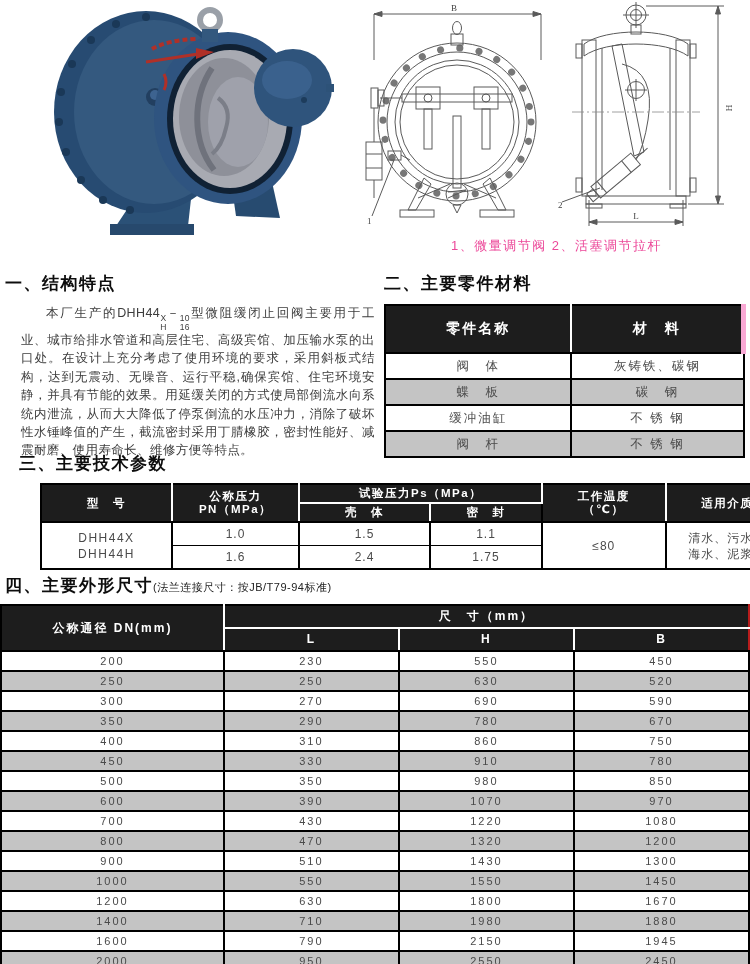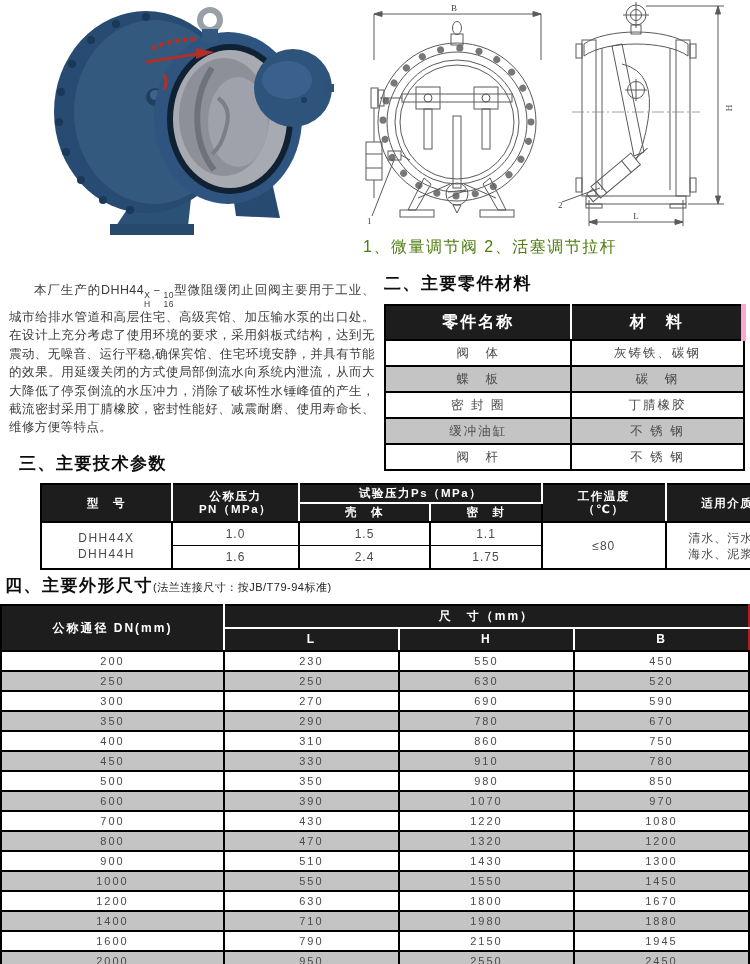--- a/index.html
+++ b/index.html
@@ -4,43 +4,43 @@
 <style>
   html,body { margin:0; padding:0; background:#ffffff; }
   body { width:750px; height:964px; font-family:"Liberation Sans","DejaVu Sans",sans-serif; color:#222; }
   .page { position:relative; width:750px; height:964px; overflow:hidden; background:#fff; }
 
   
   .figure { position:absolute; }
   .photo-wrap   { left:40px;  top:2px;  width:295px; height:238px; }
   .front-wrap   { left:358px; top:2px;  width:198px; height:228px; }
   .side-wrap    { left:556px; top:0px;  width:194px; height:232px; }
-  .caption { position:absolute; top:237px; left:363px; width:387px; 
-             font-size:16px; letter-spacing:1.5px; color:#4d7c0f; }
+  .caption { position:absolute; top:237px; left:363px; width:387px; text-align:center;
+             font-size:13px; letter-spacing:1.5px; color:#ec4899; }
 
   
   .sec-title { font-size:17px; font-weight:bold; color:#0d0d0d; letter-spacing:1.5px; margin:0; }
   .sec-note  { font-size:11px; font-weight:normal; letter-spacing:0.5px; color:#222;margin-top:20px; }
 
   
   .sec1 { position:absolute; left:5px; top:272px; width:370px; }
-  .sec1 p { margin:9px 0 0 4px; font-size:12.5px; line-height:18.4px; text-align:justify;
+  .sec1 p { margin:9px 0 0 16px; font-size:12.5px; line-height:18.4px; text-align:justify;
             text-indent:2em; color:#3c3c3c; letter-spacing:0.4px; }
   .stack { display:inline-flex; flex-direction:column; vertical-align:-4px; line-height:1;
            font-size:8.5px; text-align:center; text-indent:0; }
 
   
   table { border-collapse:collapse; border:2px solid #000; }
   th { background:#1d1d1d; color:#fff; font-weight:bold; }
   td { color:#4a4a4a; text-align:center; }
 
   
   .sec2 { position:absolute; left:384px; top:272px; width:364px; }
   .mat-table { width:362px; margin-top:9px; table-layout:fixed; }
-  .mat-table th { font-size:16px; padding:6px 0; letter-spacing:2px;
+  .mat-table th { font-size:14px; padding:14px 0; letter-spacing:2px;
                   border-right:2px solid #fff; border-bottom:2px solid #000;margin-top:48px; }
   .mat-table th:last-child { border-right:5px solid #f9a8d4; }
   .mat-table td { font-size:12.5px; padding:3.5px 0; letter-spacing:2px;
                   border-top:2px solid #000; border-right:2px solid #000; }
   .mat-table tbody tr:nth-child(even) td { background:#c4c4c4; }
 
   
   .sec3 { position:absolute; left:0; top:452px; width:750px; }
   .sec3 .sec-title { margin-left:19px; }
   .param-table { width:750px; margin-top:8px; table-layout:fixed;margin-left:40px; }
@@ -239,20 +239,21 @@
       <line class="ln" x1="33" y1="222" x2="127" y2="222"></line>
       <polygon class="lnf" points="33,222 41,219.5 41,224.5" fill="#5a5a5a"></polygon>
       <polygon class="lnf" points="127,222 119,219.5 119,224.5" fill="#5a5a5a"></polygon>
       <text class="dimtext" x="80" y="219" text-anchor="middle">L</text>
     </svg>
   </div>
 
   <div class="caption">1、微量调节阀  2、活塞调节拉杆</div>
 
   <div class="sec1">
+    <h2 class="sec-title">一、结构特点</h2>
     <p><span>本厂生产的DHH44</span><span class="stack">
           <span>X</span>
           <span>H</span>
         </span><span>－</span><span class="stack">
           <span>10</span>
           <span>16</span>
         </span><span>型微阻缓闭止回阀主要用于工业、城市给排水管道和高层住宅、高级宾馆、加压输水泵的出口处。在设计上充分考虑了使用环境的要求，采用斜板式结构，达到无震动、无噪音、运行平稳,确保宾馆、住宅环境安静，并具有节能的效果。用延缓关闭的方式使局部倒流水向系统内泄流，从而大大降低了停泵倒流的水压冲力，消除了破坏性水锤峰值的产生，截流密封采用丁腈橡胶，密封性能好、减震耐磨、使用寿命长、维修方便等特点。</span></p>
   </div>
 
   <div class="sec2">
@@ -269,24 +270,20 @@
         </tr>
       </thead>
       <tbody>
           <tr>
             <td>阀　体</td>
             <td>灰铸铁、碳钢</td>
           </tr>
           <tr>
             <td>蝶　板</td>
             <td>碳　钢</td>
-          </tr>
-          <tr>
-            <td>密 封 圈</td>
-            <td>丁腈橡胶</td>
           </tr>
           <tr>
             <td>缓冲油缸</td>
             <td>不 锈 钢</td>
           </tr>
           <tr>
             <td>阀　杆</td>
             <td>不 锈 钢</td>
           </tr>
         </tbody>

